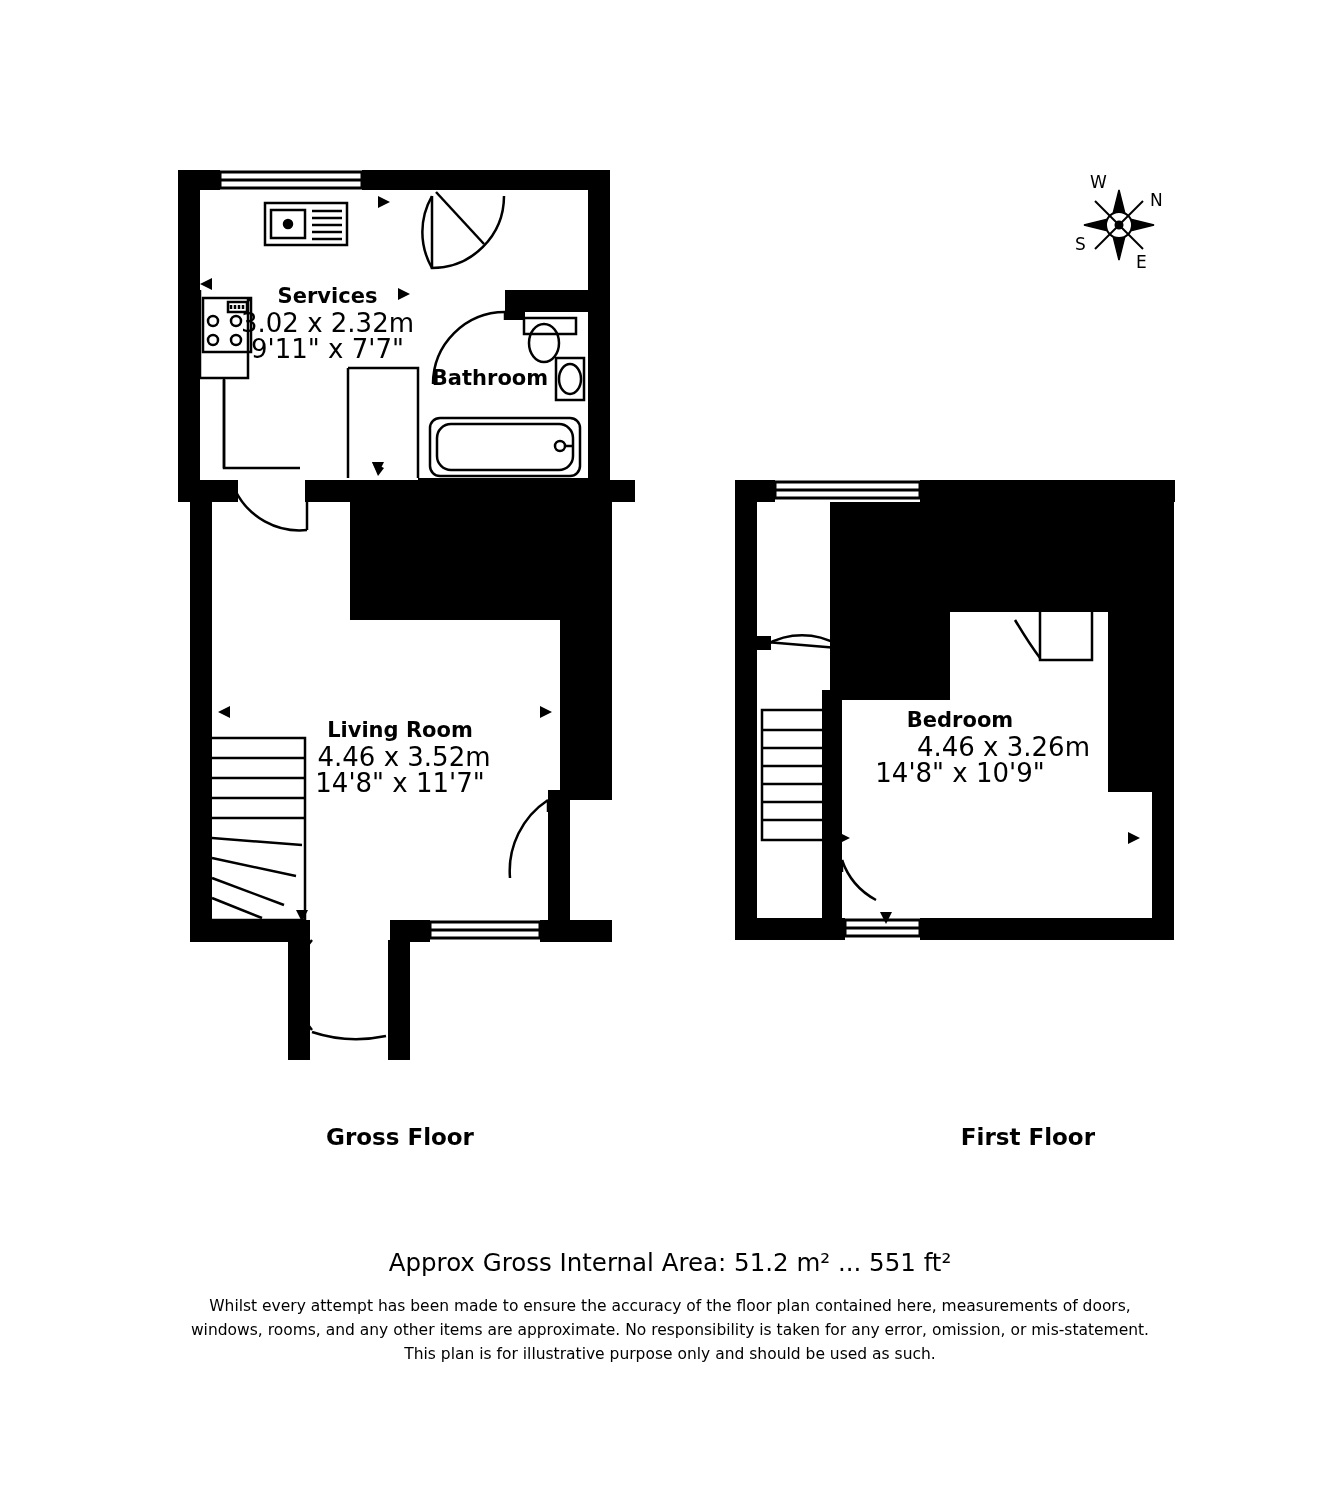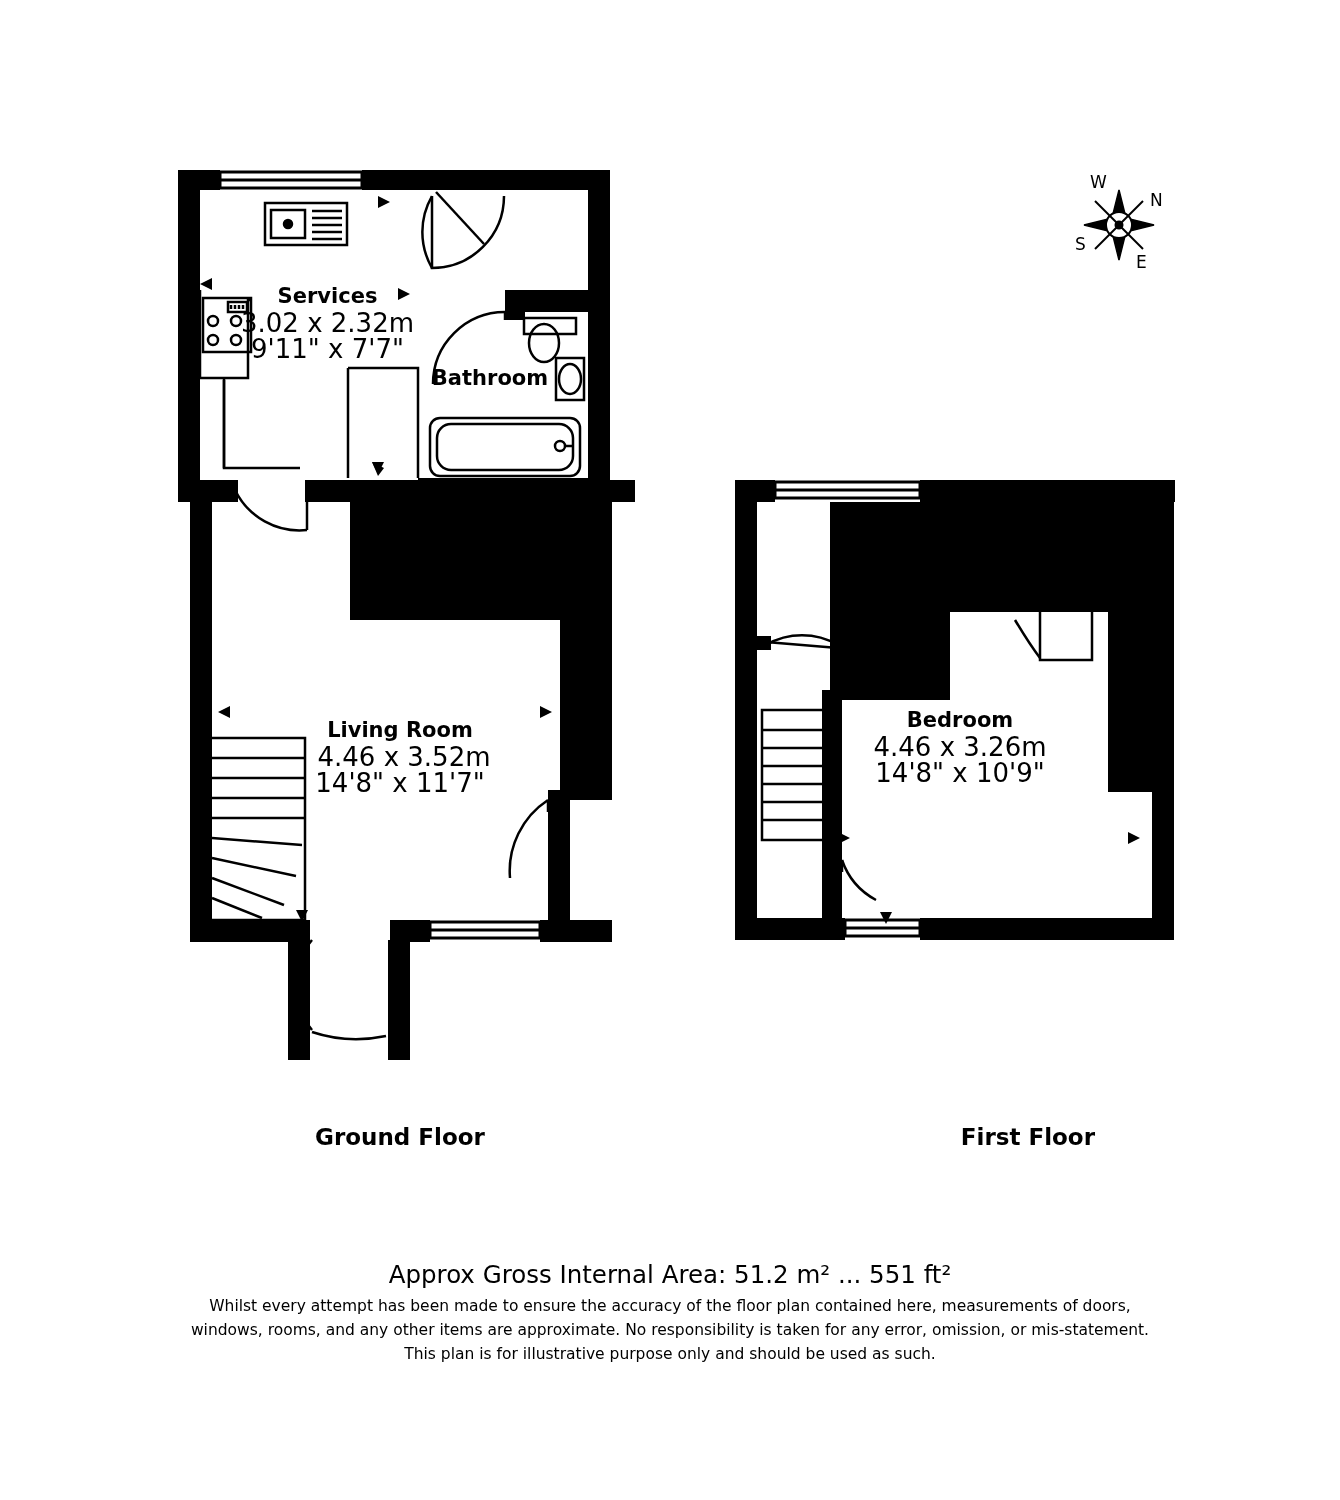--- a/index.html
+++ b/index.html
@@ -299,27 +299,27 @@
 <div class="label room-dim" style="left:195px; top:310px; width:265px;">3.02 x 2.32m</div>
 <div class="label room-dim" style="left:195px; top:336px; width:265px;">9'11" x 7'7"</div>
 
 <div class="label room-name" style="left:370px; top:364px; width:240px;">Bathroom</div>
 
 <div class="label room-name" style="left:270px; top:716px; width:260px;">Living Room</div>
 <div class="label room-dim" style="left:274px; top:744px; width:260px;">4.46 x 3.52m</div>
 <div class="label room-dim" style="left:270px; top:770px; width:260px;">14'8" x 11'7"</div>
 
 <div class="label room-name" style="left:830px; top:706px; width:260px;">Bedroom</div>
-<div class="label room-dim" style="left:830px; top:734px; width:260px;">4.46 x 3.26m</div>
+<div class="label room-dim" style="left:830px; top:734px; width:260px;text-align:right;">4.46 x 3.26m</div>
 <div class="label room-dim" style="left:830px; top:760px; width:260px;">14'8" x 10'9"</div>
 
-<div class="label floor-title" style="left:250px; top:1124px; width:300px;">Ground Floor</div>
+<div class="label floor-title" style="left:250px; top:1124px; width:300px;">Gross Floor</div>
 <div class="label floor-title" style="left:795px; top:1124px; width:300px;text-align:right;">First Floor</div>
 
-<div class="label area-line" style="left:170px; top:1248px; width:1000px;margin-top:12px;">Approx Gross Internal Area: 51.2 m² ... 551 ft²</div>
+<div class="label area-line" style="left:170px; top:1248px; width:1000px;">Approx Gross Internal Area: 51.2 m² ... 551 ft²</div>
 
 <div class="disclaimer" style="position:absolute; left:120px; top:1294px; width:1100px;">
   <div>Whilst every attempt has been made to ensure the accuracy of the floor plan contained here, measurements of doors,</div>
   <div>windows, rooms, and any other items are approximate. No responsibility is taken for any error, omission, or mis-statement.</div>
   <div>This plan is for illustrative purpose only and should be used as such.</div>
 </div>
 
 <div class="compass-letter" style="left:1090px; top:172px;">W</div>
 <div class="compass-letter" style="left:1150px; top:190px;">N</div>
 <div class="compass-letter" style="left:1075px; top:234px;">S</div>

